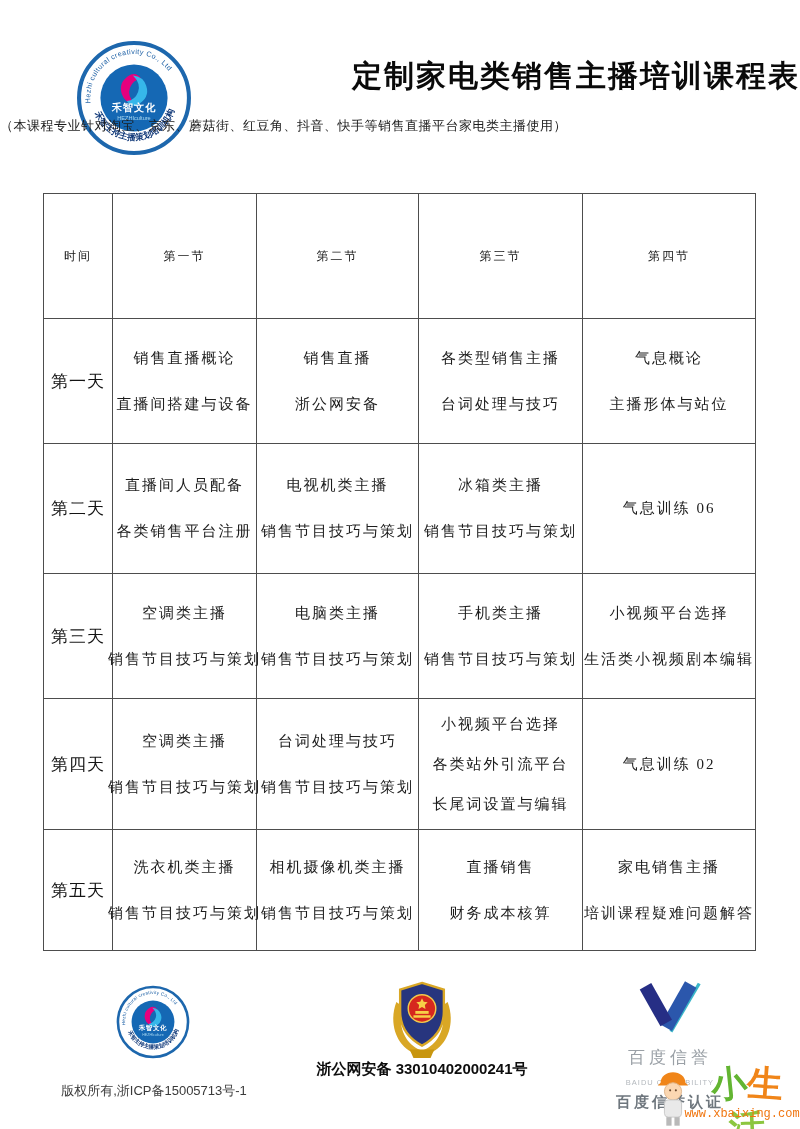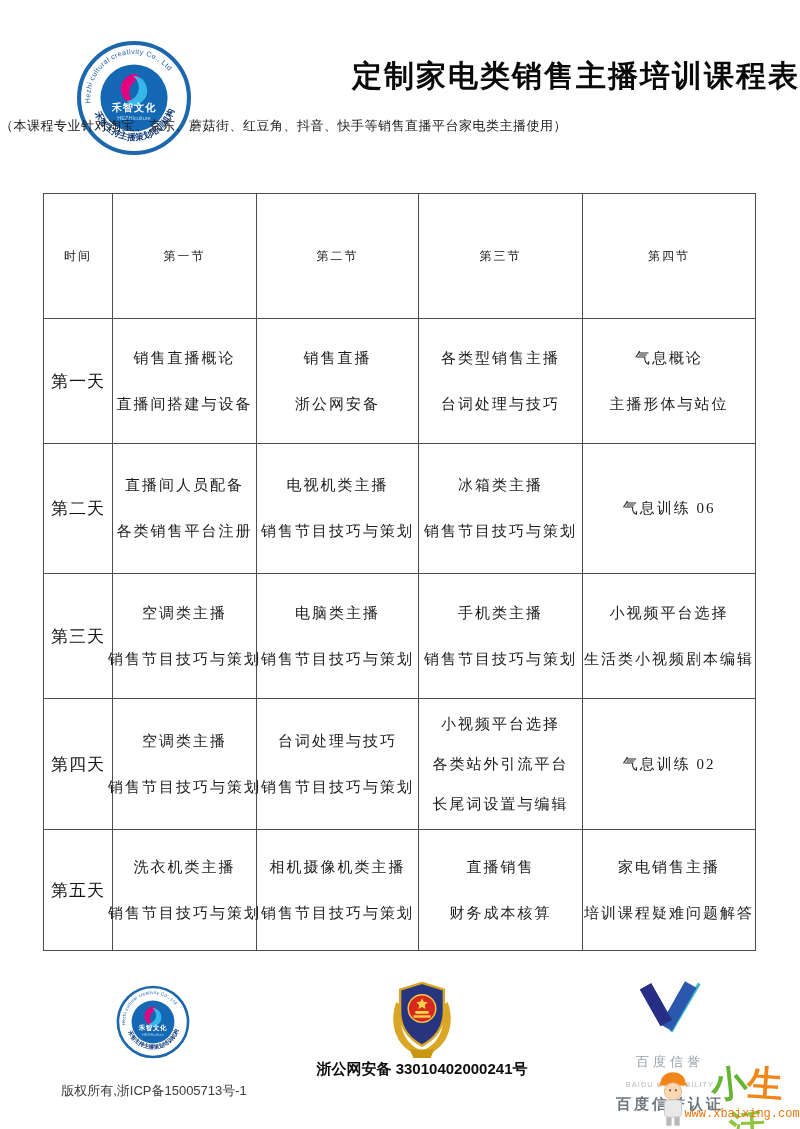--- a/index.html
+++ b/index.html
@@ -30,22 +30,22 @@
   .cell-line{white-space:nowrap;}
 
   
   .copyright{position:absolute;left:38px;top:1062px;width:232px;text-align:center;
              font-family:"Liberation Sans",sans-serif;font-size:13px;color:#3a3a3a;margin-top:20px;}
   .police-badge{position:absolute;left:384px;top:979px;width:76px;height:82px;}
   .police-text{position:absolute;left:290px;top:1060px;width:264px;text-align:center;
                font-family:"Liberation Sans",sans-serif;font-weight:bold;font-size:15px;color:#0d0d0d;}
   .baidu-block{position:absolute;left:598px;top:980px;width:144px;text-align:center;}
   .baidu-v{width:66px;height:56px;display:block;margin:0 auto;}
-  .baidu-cn{font-family:"Liberation Sans",sans-serif;font-size:13px;letter-spacing:4px;
-            color:#9aa0a6;margin-top:17px;}
+  .baidu-cn{font-family:"Liberation Sans",sans-serif;font-size:17px;letter-spacing:4px;
+            color:#9aa0a6;margin-top:10px;}
   .baidu-en{font-family:"Liberation Sans",sans-serif;font-size:7.5px;letter-spacing:1px;
             color:#b3b8bd;margin-top:9px;}
   .baidu-cert{font-family:"Liberation Sans",sans-serif;font-weight:bold;font-size:15px;
             letter-spacing:3px;color:#6e767d;margin-top:6px;}
 
   
   .watermark{position:absolute;left:650px;top:1062px;width:150px;height:67px;}
   .wm-cartoon{position:absolute;left:2px;top:6px;width:42px;height:60px;}
   .wm-name{position:absolute;left:44px;top:0px;width:106px;text-align:center;
            font-family:"Liberation Sans",sans-serif;font-weight:bold;font-size:36px;line-height:44px;}

